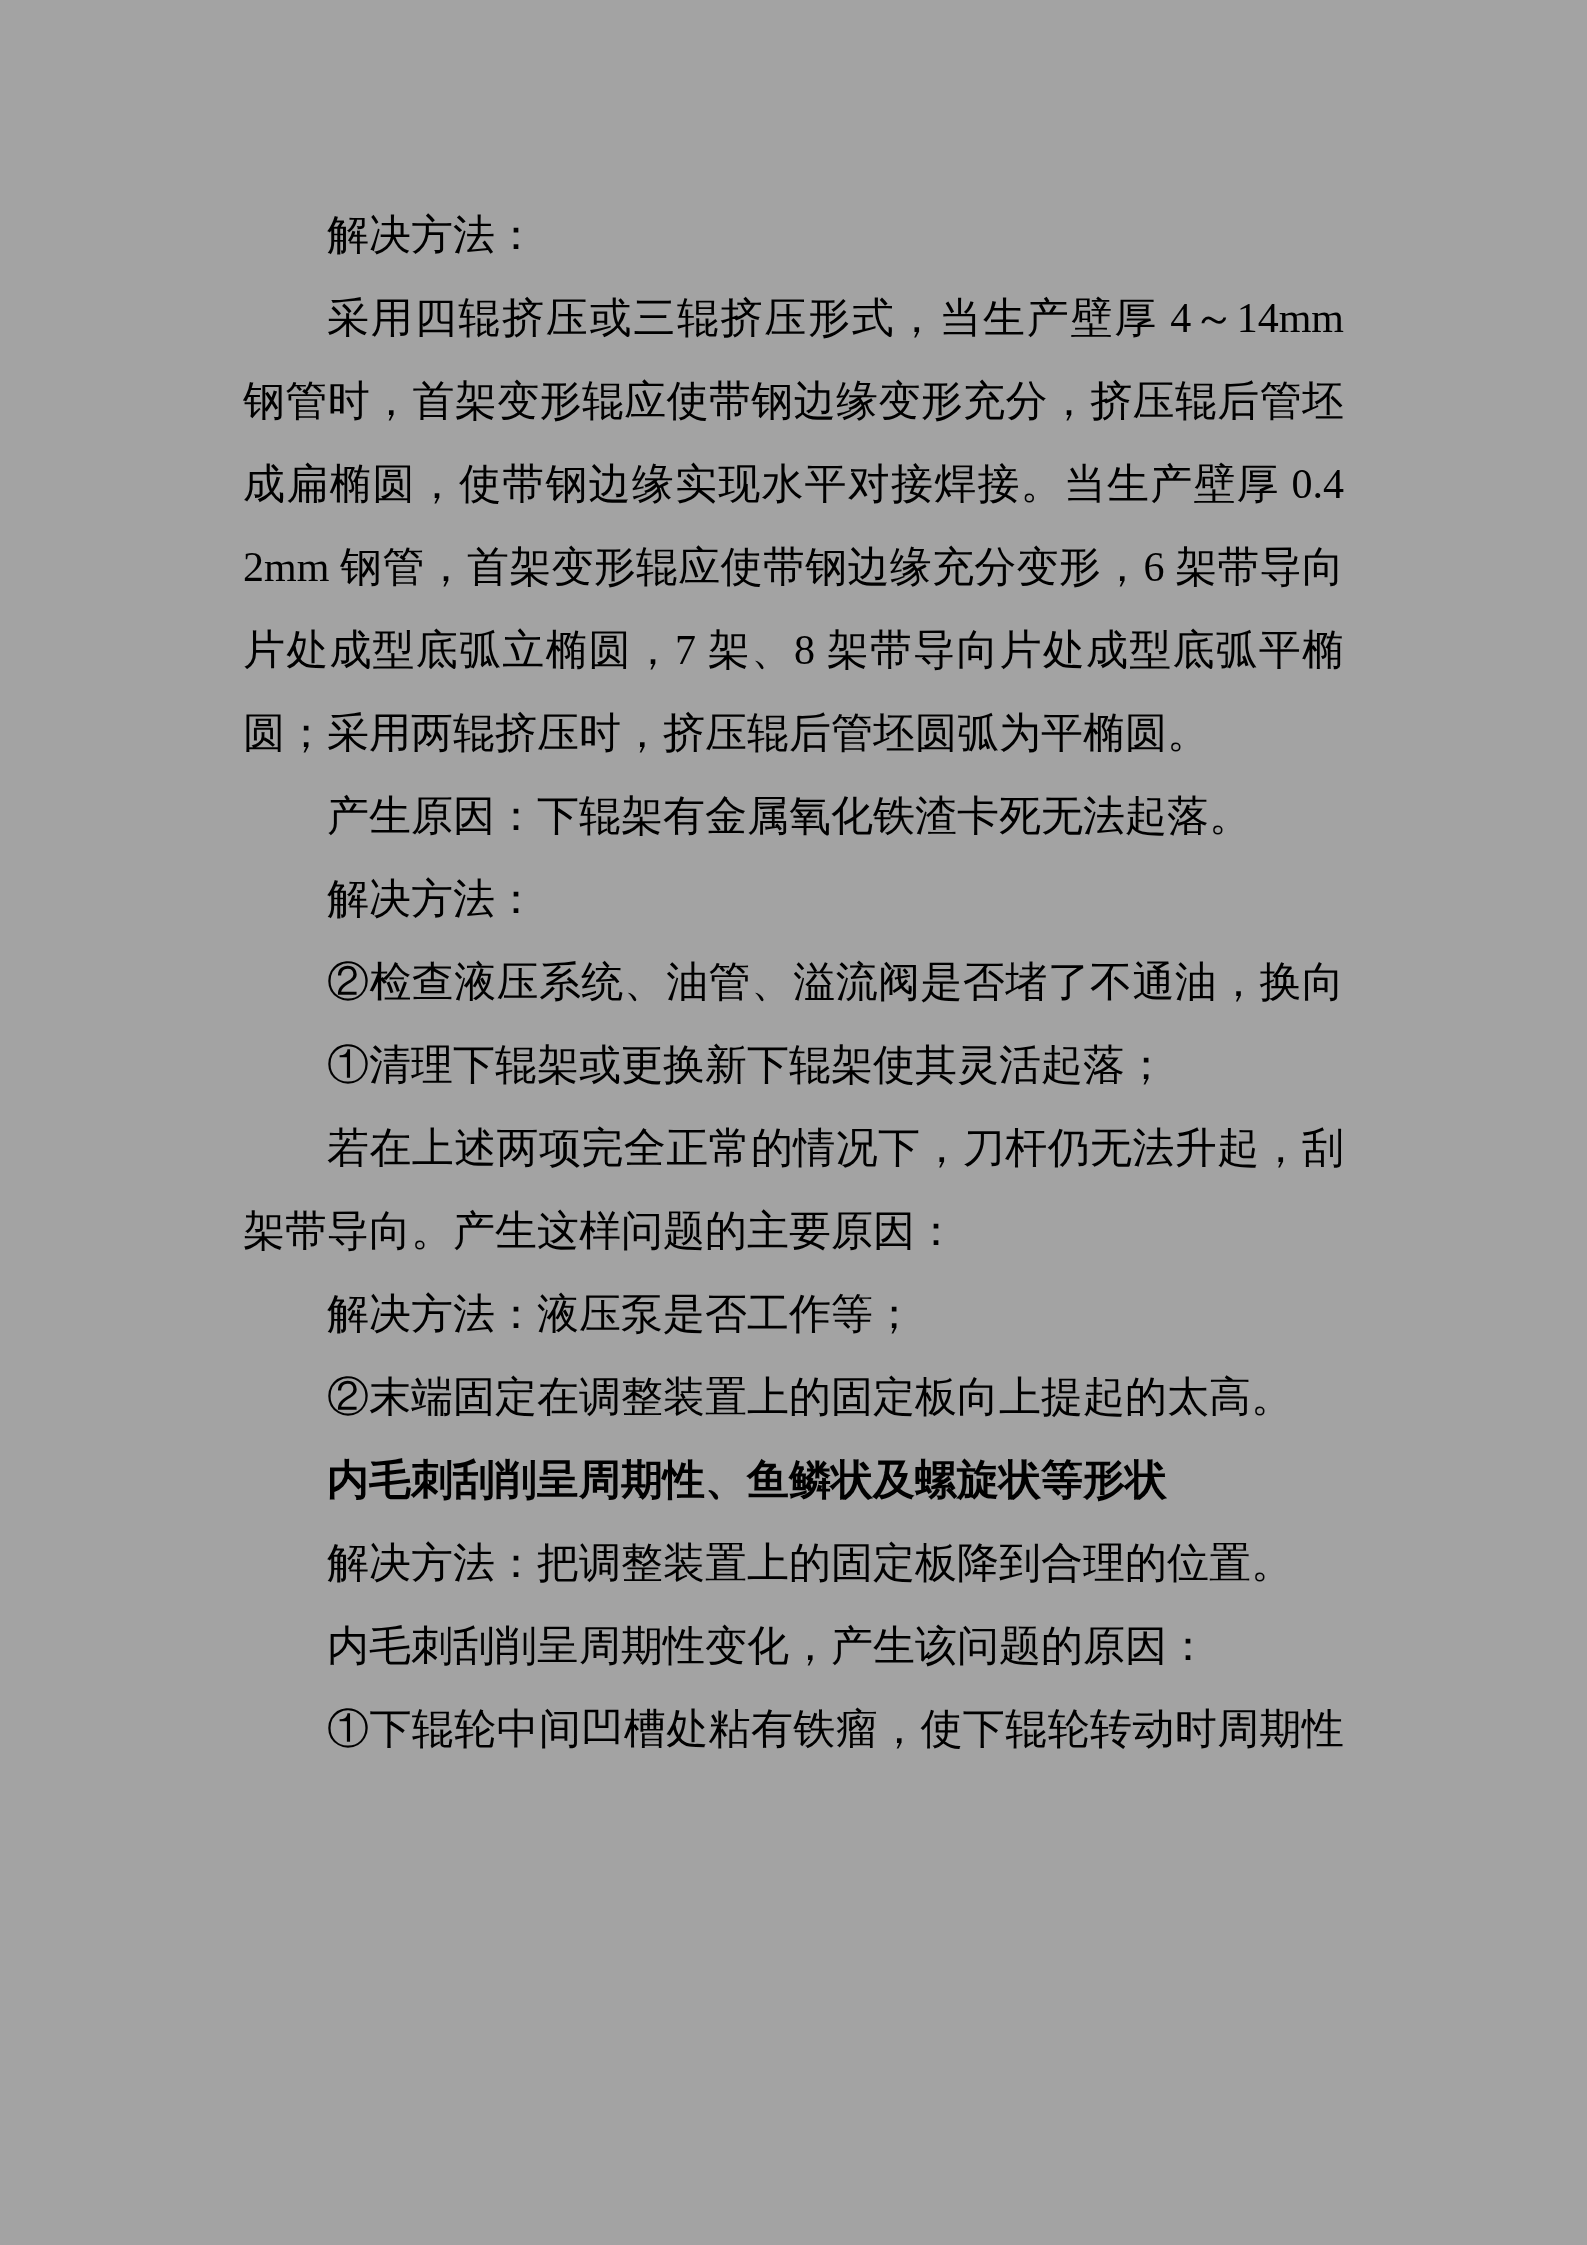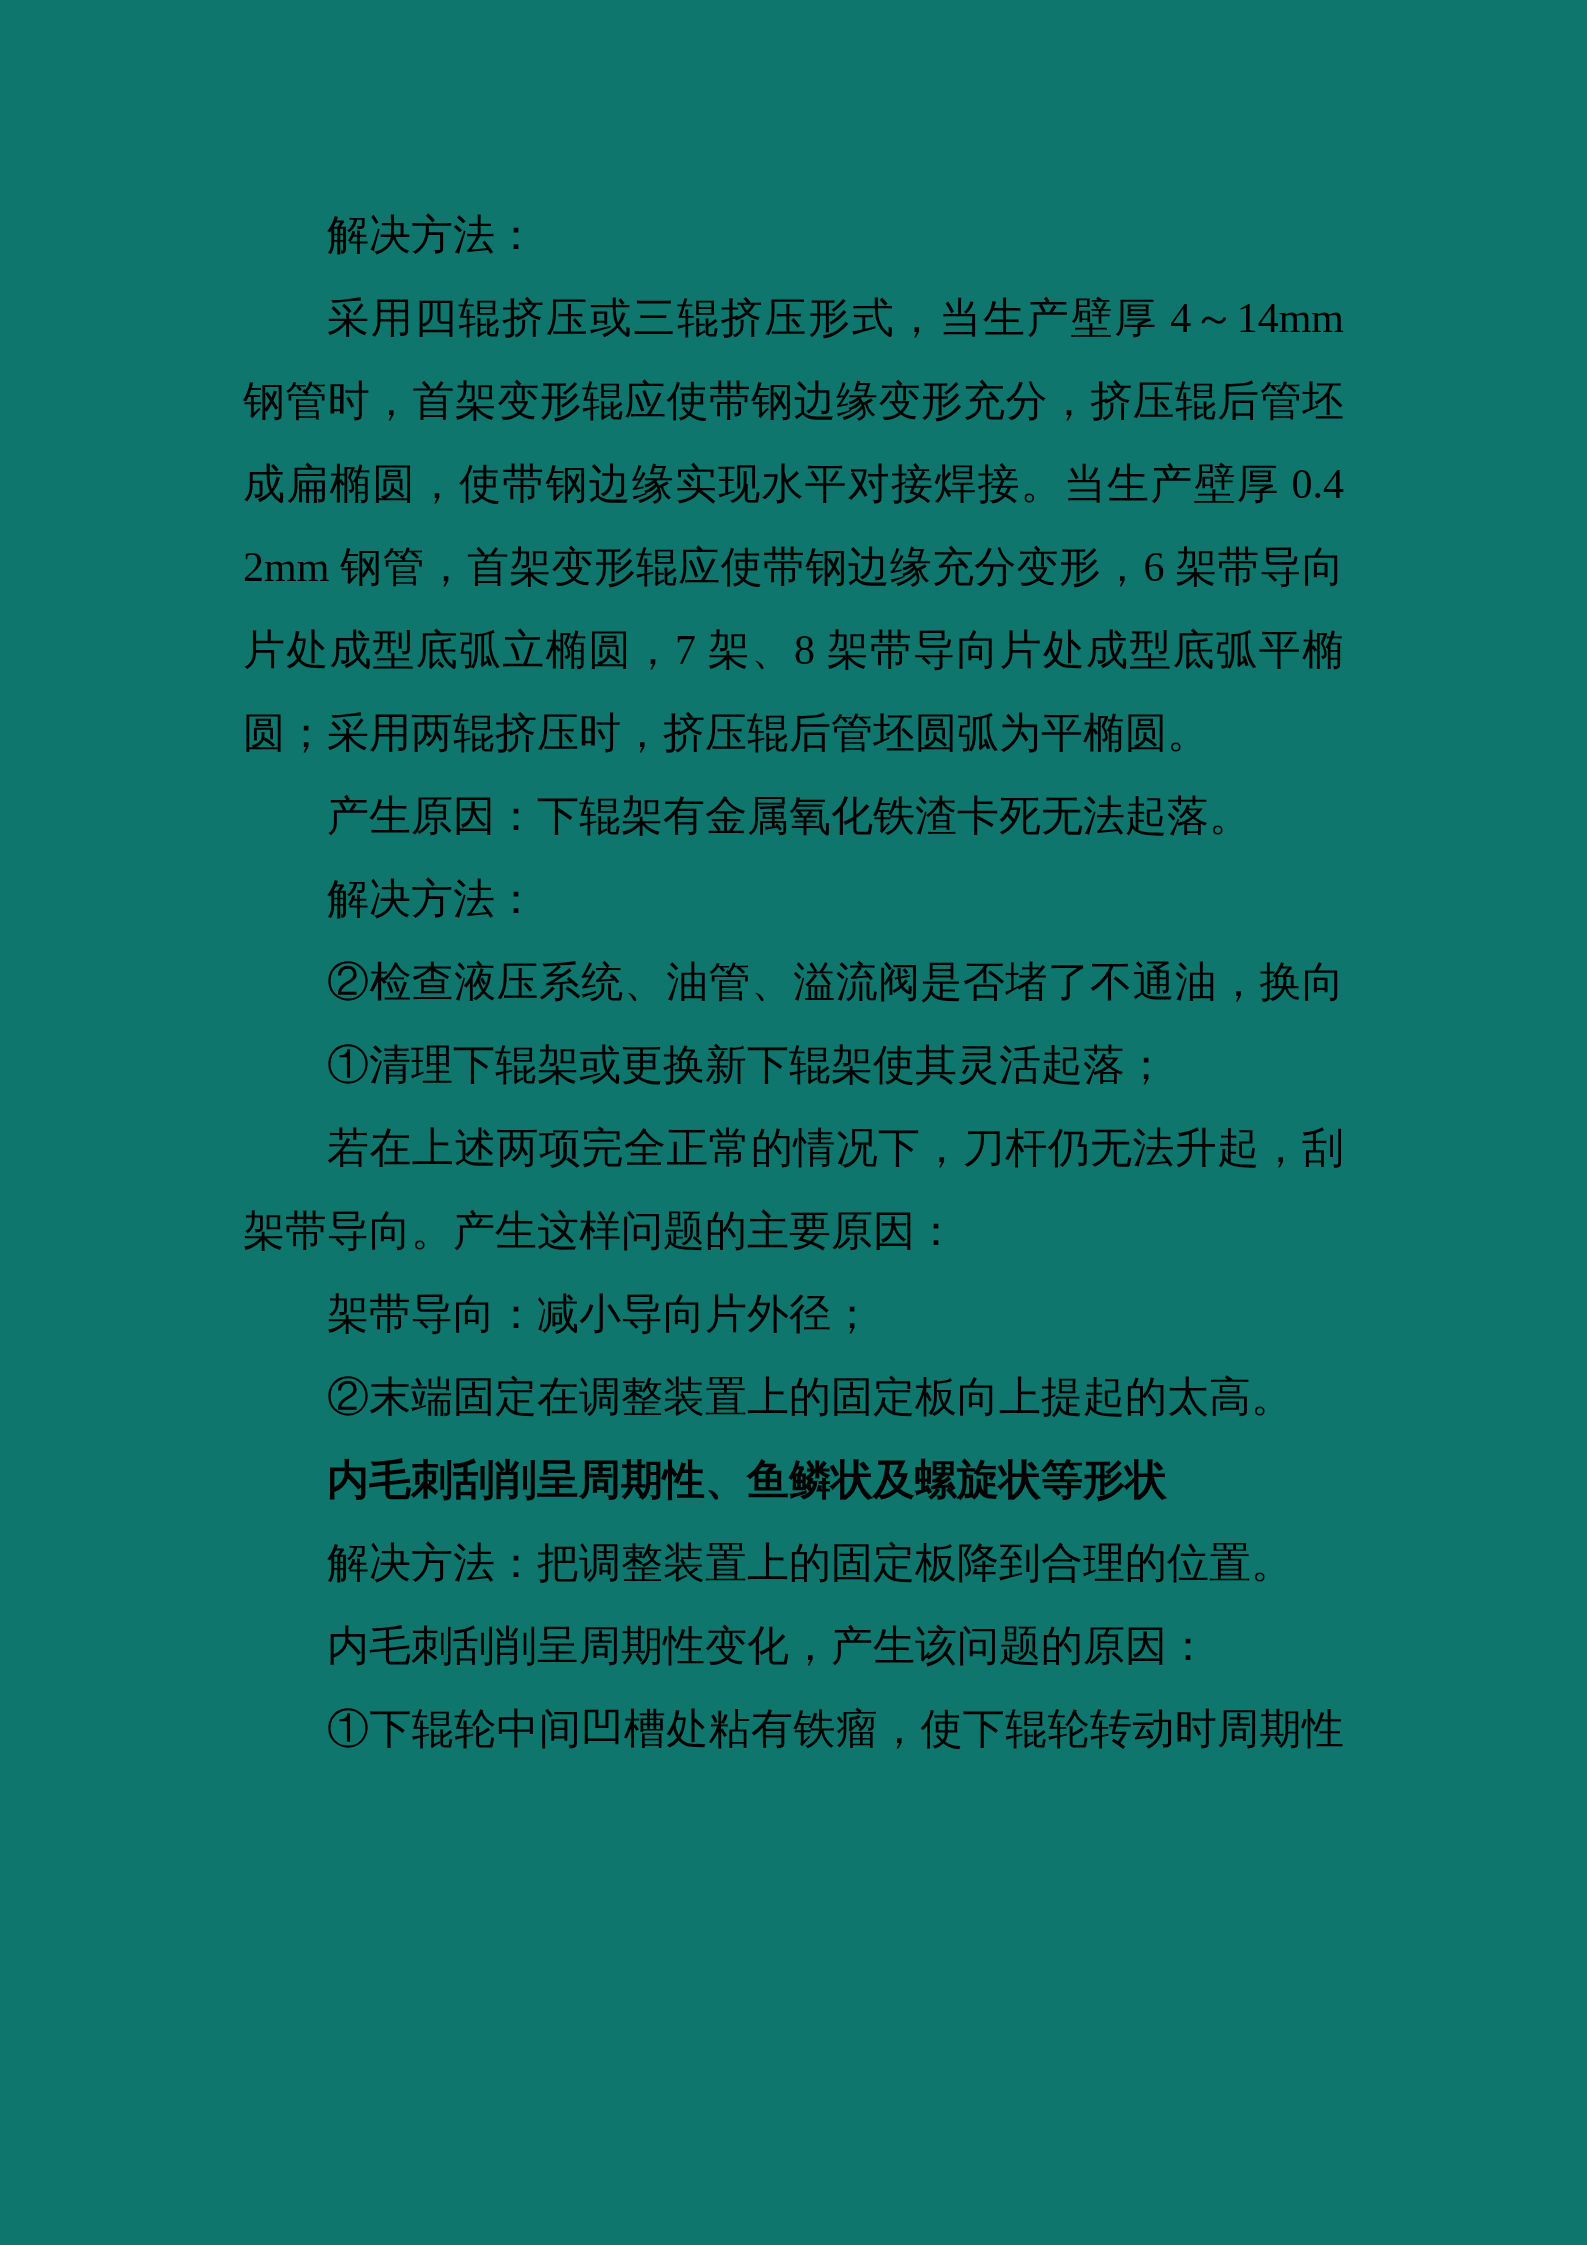--- a/index.html
+++ b/index.html
@@ -4,21 +4,21 @@
 <style>
   html, body {
     margin: 0;
     padding: 0;
     background: #ffffff;
   }
   .page {
     position: relative;
     width: 1587px;
     height: 2245px;
-    background: #0f766e;
+    background: #a3a3a3;
     color: #000000;
     font-family: "Liberation Serif", "DejaVu Serif", serif;
     overflow: hidden;
   }
   .text-block {
     position: absolute;
     left: 243px;
     top: 194px;
     width: 1101px;
   }
@@ -52,20 +52,20 @@
       <div class="line justify">成扁椭圆，使带钢边缘实现水平对接焊接。当生产壁厚 0.4～</div>
       <div class="line justify">2mm 钢管，首架变形辊应使带钢边缘充分变形，6 架带导向</div>
       <div class="line justify">片处成型底弧立椭圆，7 架、8 架带导向片处成型底弧平椭</div>
       <div class="line">圆；采用两辊挤压时，挤压辊后管坯圆弧为平椭圆。</div>
       <div class="line indent">产生原因：下辊架有金属氧化铁渣卡死无法起落。</div>
       <div class="line indent">解决方法：</div>
       <div class="line indent justify">②检查液压系统、油管、溢流阀是否堵了不通油，换向</div>
       <div class="line indent">①清理下辊架或更换新下辊架使其灵活起落；</div>
       <div class="line indent justify">若在上述两项完全正常的情况下，刀杆仍无法升起，刮</div>
       <div class="line">架带导向。产生这样问题的主要原因：</div>
-      <div class="line indent">架带导向：减小导向片外径；</div>
+      <div class="line indent">解决方法：液压泵是否工作等；</div>
       <div class="line indent">②末端固定在调整装置上的固定板向上提起的太高。</div>
       <div class="line indent bold">内毛刺刮削呈周期性、鱼鳞状及螺旋状等形状</div>
       <div class="line indent">解决方法：把调整装置上的固定板降到合理的位置。</div>
       <div class="line indent">内毛刺刮削呈周期性变化，产生该问题的原因：</div>
       <div class="line indent justify">①下辊轮中间凹槽处粘有铁瘤，使下辊轮转动时周期性</div>
     </div>
 </div>
 
 </body></html>

